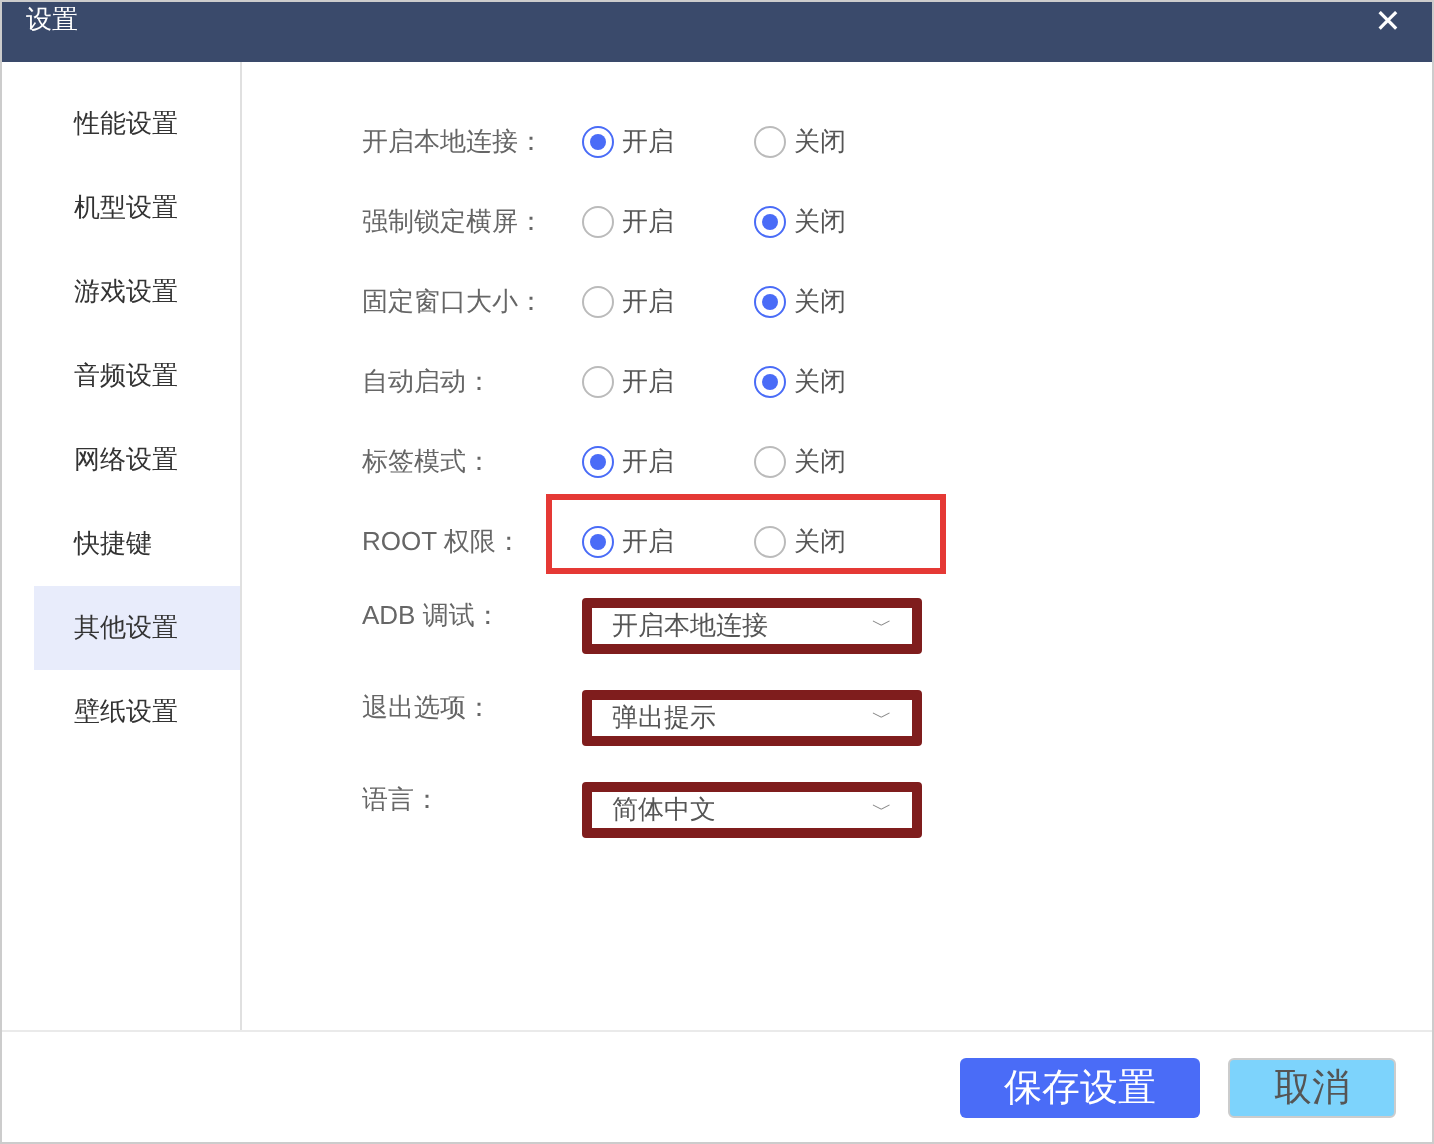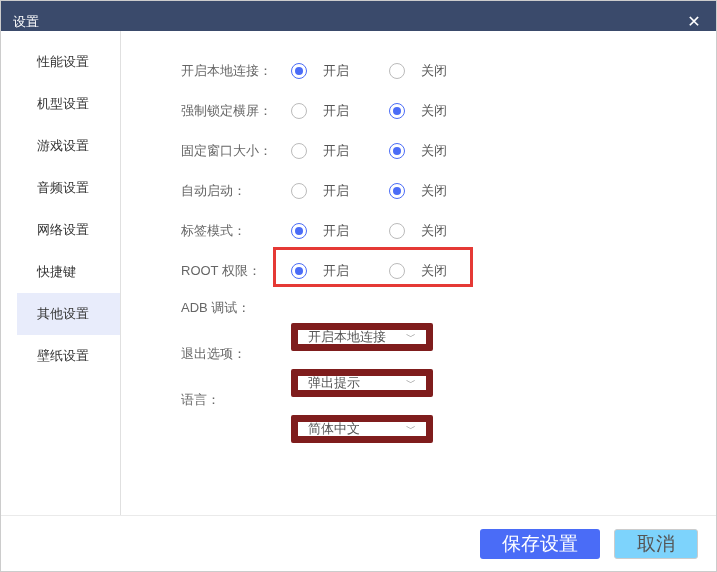--- a/index.html
+++ b/index.html
@@ -1,35 +1,35 @@
 <!DOCTYPE html>
 <html><head>
 <meta charset="utf-8">
 <style>
   * { box-sizing: border-box; margin: 0; padding: 0; }
   body { font-family: "Microsoft YaHei", sans-serif; font-size: 13px; color: #333; background: #fff; }
   .window { width: 717px; height: 572px; border: 1px solid #ccc; display: flex; flex-direction: column; }
-  .titlebar { background: #3a4a6b; color: #fff; height: 30px; display: flex; align-items: flex-end; padding: 0 12px; justify-content: space-between; }
+  .titlebar { background: #3a4a6b; color: #fff; height: 30px; display: flex; align-items: flex-start; padding: 0 12px; justify-content: space-between; }
   .titlebar-title { font-size: 13px; }
   .close-btn { color: #fff; font-size: 16px; cursor: pointer; width: 20px; text-align: center; }
   .body { flex: 1; display: flex; overflow: hidden; }
   .sidebar { width: 120px; border-right: 1px solid #e0e0e0; padding-top: 10px; }
   .sidebar-item { padding: 12px 20px; cursor: pointer; color: #333; margin-left: 16px; }
   .sidebar-item.active { background: #e8ecfb; color: #333; }
   .content { flex: 1; padding: 20px 30px 10px 60px; overflow-y: auto; position: relative; }
   .row { display: flex; align-items: center; height: 40px; }
   .row-label { width: 110px; color: #666; }
   .radio-group { display: flex; align-items: center; gap: 40px; }
-  .radio { display: flex; align-items: center; gap: 16px; cursor: pointer; }
+  .radio { display: flex; align-items: center; gap: 4px; cursor: pointer; }
   .radio-circle { width: 16px; height: 16px; border-radius: 50%; border: 1.5px solid #bbb; display: flex; align-items: center; justify-content: center; }
   .radio-circle.checked { border-color: #4a6cf7; }
   .radio-circle.checked::after { content: ""; width: 8px; height: 8px; border-radius: 50%; background: #4a6cf7; }
   .radio-label { color: #555; }
   .select-row { display: flex; height: 46px; }
-  .select { width: 142px; height: 28px; border: 7px solid #7f1d1d; border-radius: 2px; display: flex; align-items: center; justify-content: space-between; padding: 0 10px; cursor: pointer; color: #555; background: #fff; margin-top: 24px; }
+  .select { width: 170px; height: 28px; border: 5px solid #7f1d1d; border-radius: 2px; display: flex; align-items: center; justify-content: space-between; padding: 0 10px; cursor: pointer; color: #555; background: #fff; }
   .chevron { font-size: 10px; color: #888; }
   .highlight-box { position: absolute; border: 3px solid #e53935; pointer-events: none; }
   .footer { height: 56px; border-top: 1px solid #eaeaea; display: flex; align-items: center; justify-content: flex-end; padding: 0 18px; gap: 14px; }
   .btn { height: 30px; padding: 0 22px; border-radius: 3px; font-size: 19px; cursor: pointer; display: flex; align-items: center; justify-content: center; }
   .btn-primary { background: #4a6cf7; color: #fff; border: none; }
   .btn-default { background: #7dd3fc; color: #555; border: 1px solid #ccc; }
 </style>
 </head>
 <body>
 

